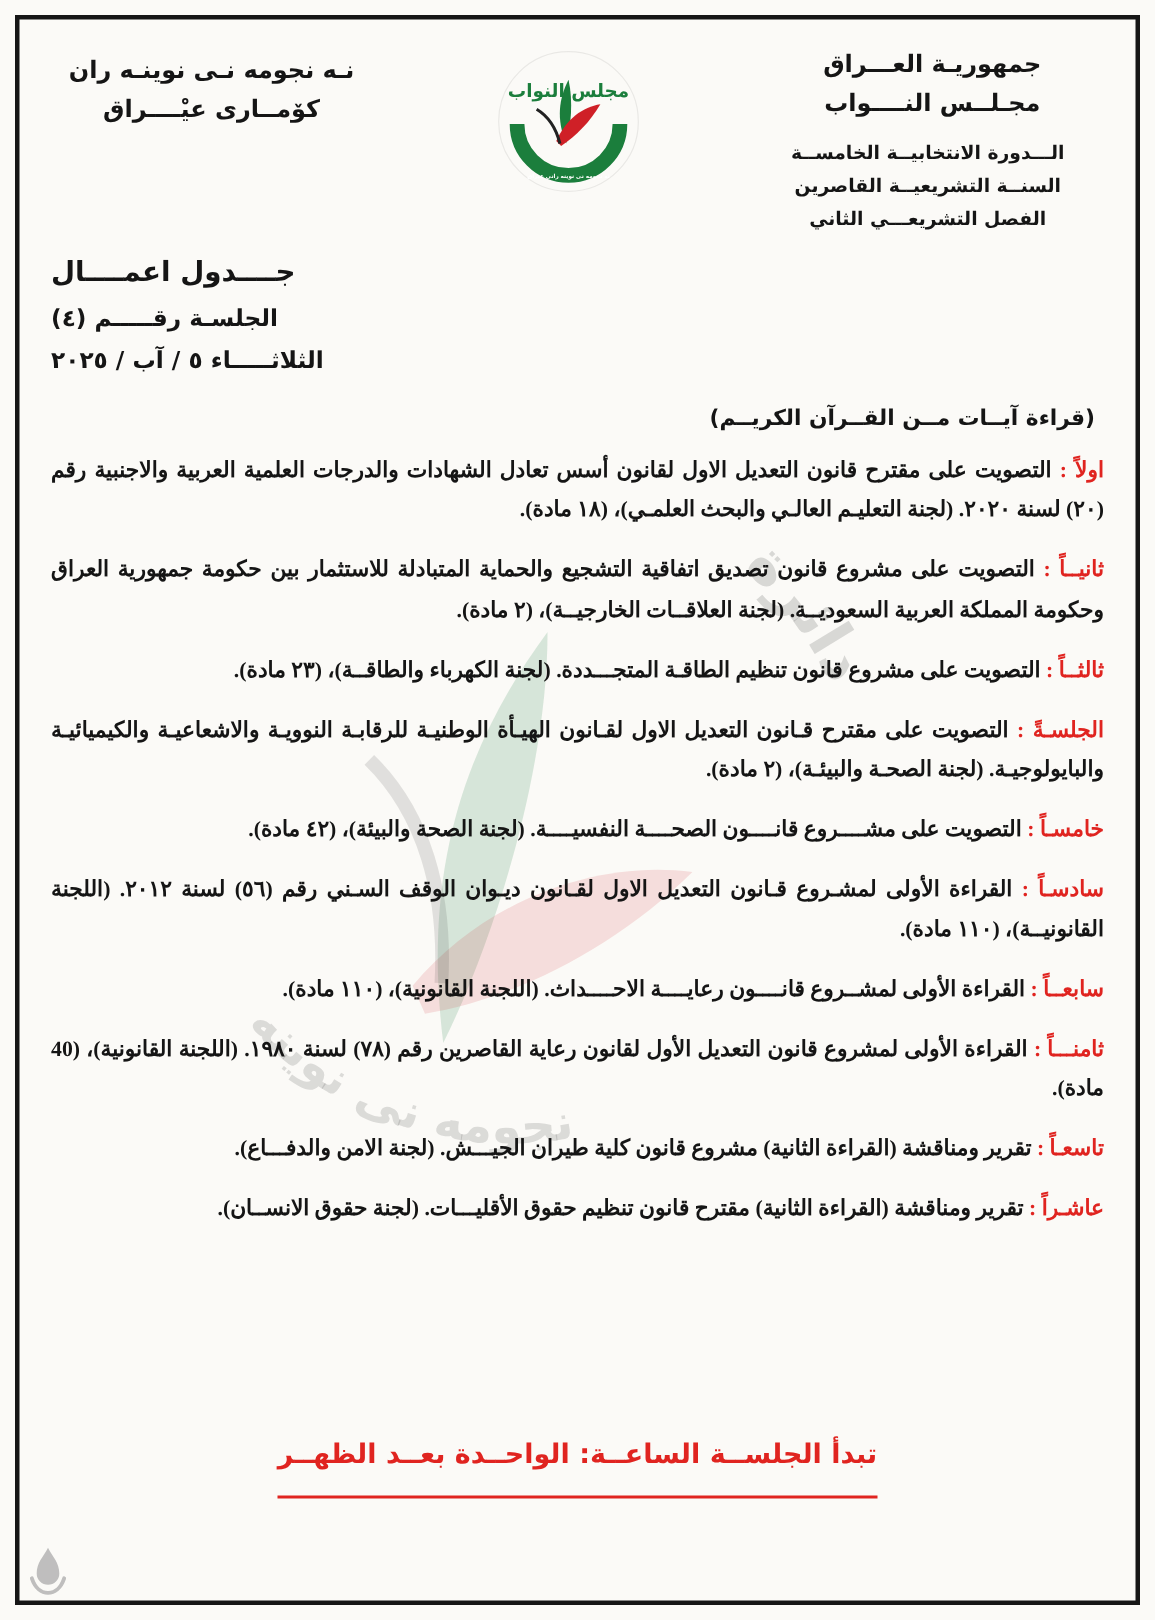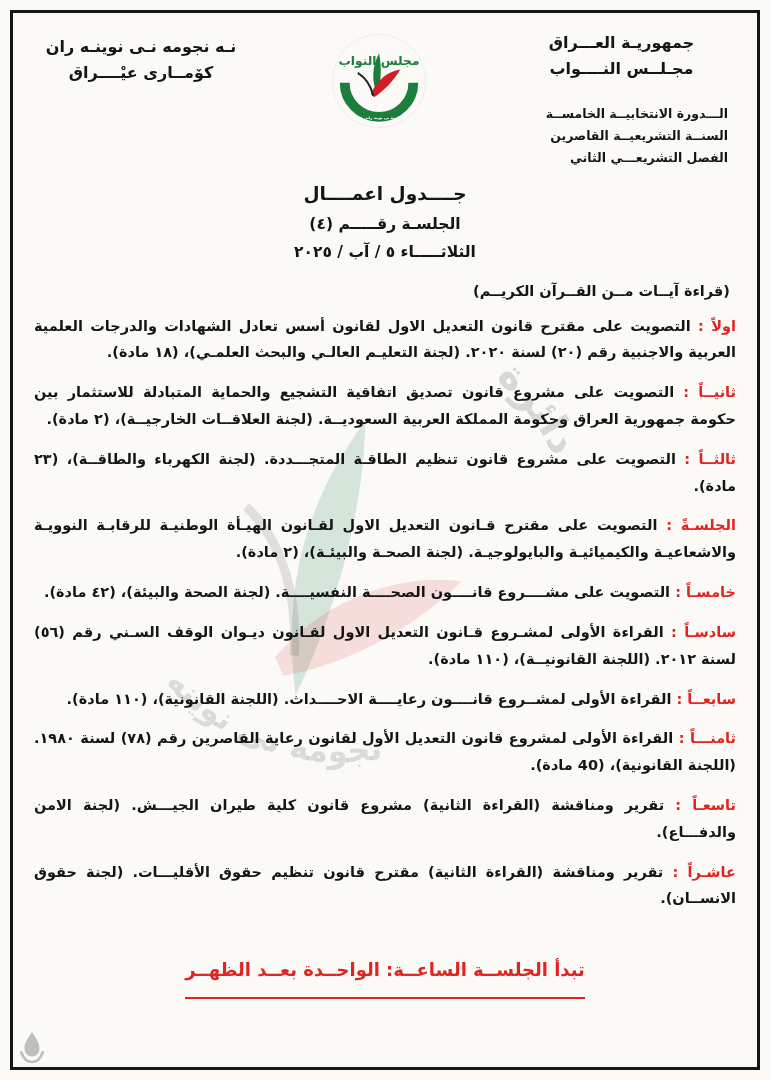--- a/index.html
+++ b/index.html
@@ -48,51 +48,52 @@
   .hdr-col { text-align: center; }
   .hdr-ar { width: 225px; }
   .hdr-ku { width: 210px; padding-top: 4px; }
   .hdr-big {
     font-size: 16px;
     font-weight: bold;
     line-height: 1.65;
     white-space: nowrap;
   }
   .hdr-terms {
-    margin-top: 20px;
+    margin-top: 8px;
     font-size: 12.5px;
     font-weight: bold;
     line-height: 1.75;
-    text-align: right;
+    text-align: center;
     padding-right: 6px;
   }
   .hdr-logo { width: 100px; margin-top: 2px; }
   .emblem-svg { width: 98px; height: 98px; display: block; }
 
   .title-block {
-    text-align: center;
+    text-align: left;
     margin-top: 10px;
     font-weight: bold;
   }
   .t1 { font-size: 18.5px; line-height: 1.75; }
   .t2 { font-size: 15.5px; line-height: 1.8; }
 
   .quran {
     margin: 16px 6px 14px 0;
     font-size: 14.5px;
     font-weight: bold;
   }
 
   .agenda { margin-top: 4px; }
   .item {
     margin: 0 0 13px 0;
     font-size: 14.5px;
     font-weight: bold;
     line-height: 1.85;
     text-align: justify;
+    font-family: Liberation Serif, serif;
   }
   .lbl { color: #e02420; }
 
   .session-time {
     position: absolute;
     left: 0; right: 0;
     bottom: 100px;
     text-align: center;
   }
   .session-time .st {

